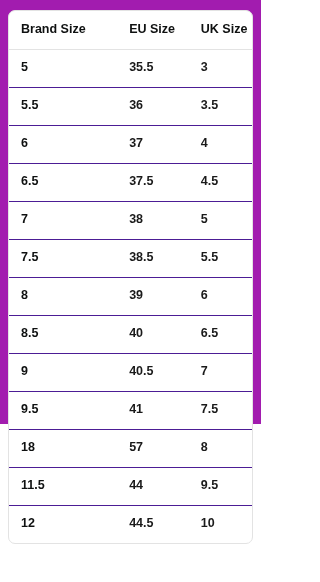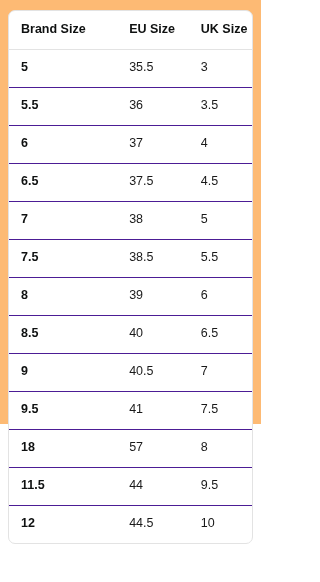--- a/index.html
+++ b/index.html
@@ -12,21 +12,21 @@
     height: 582px;
     font-family: "Liberation Sans", "DejaVu Sans", sans-serif;
     -webkit-font-smoothing: antialiased;
     color: #111111;
     overflow: hidden;
   }
   .sheet {
     width: 261px;
     height: 424px;
     position: relative;
-    background: #fdba74;
+    background: #a21caf;
     box-sizing: border-box;
   }
   .size-card {
     position: absolute;
     left: 8px;
     top: 10px;
     width: 245px;
     border: 1px solid #e3e3e3;
     border-radius: 7px;
     background: #ffffff;
@@ -57,21 +57,21 @@
     font-weight: bold;
     color: #0f1111;
     font-size: 12.5px;
     border-bottom: 1px solid #e3e3e3;
   }
   table.size-table tbody tr + tr td {
     border-top: 1px solid #4c1d95;
     margin-top: 22px;
   }
   table.size-table tbody td {
-    font-weight: normal;
+    font-weight: bold;
     color: #1a1a1a;
   }
   table.size-table tbody td.brand-cell {
     font-weight: bold;
     color: #0f1111;
   }
 </style>
 </head>
 <body>
 

